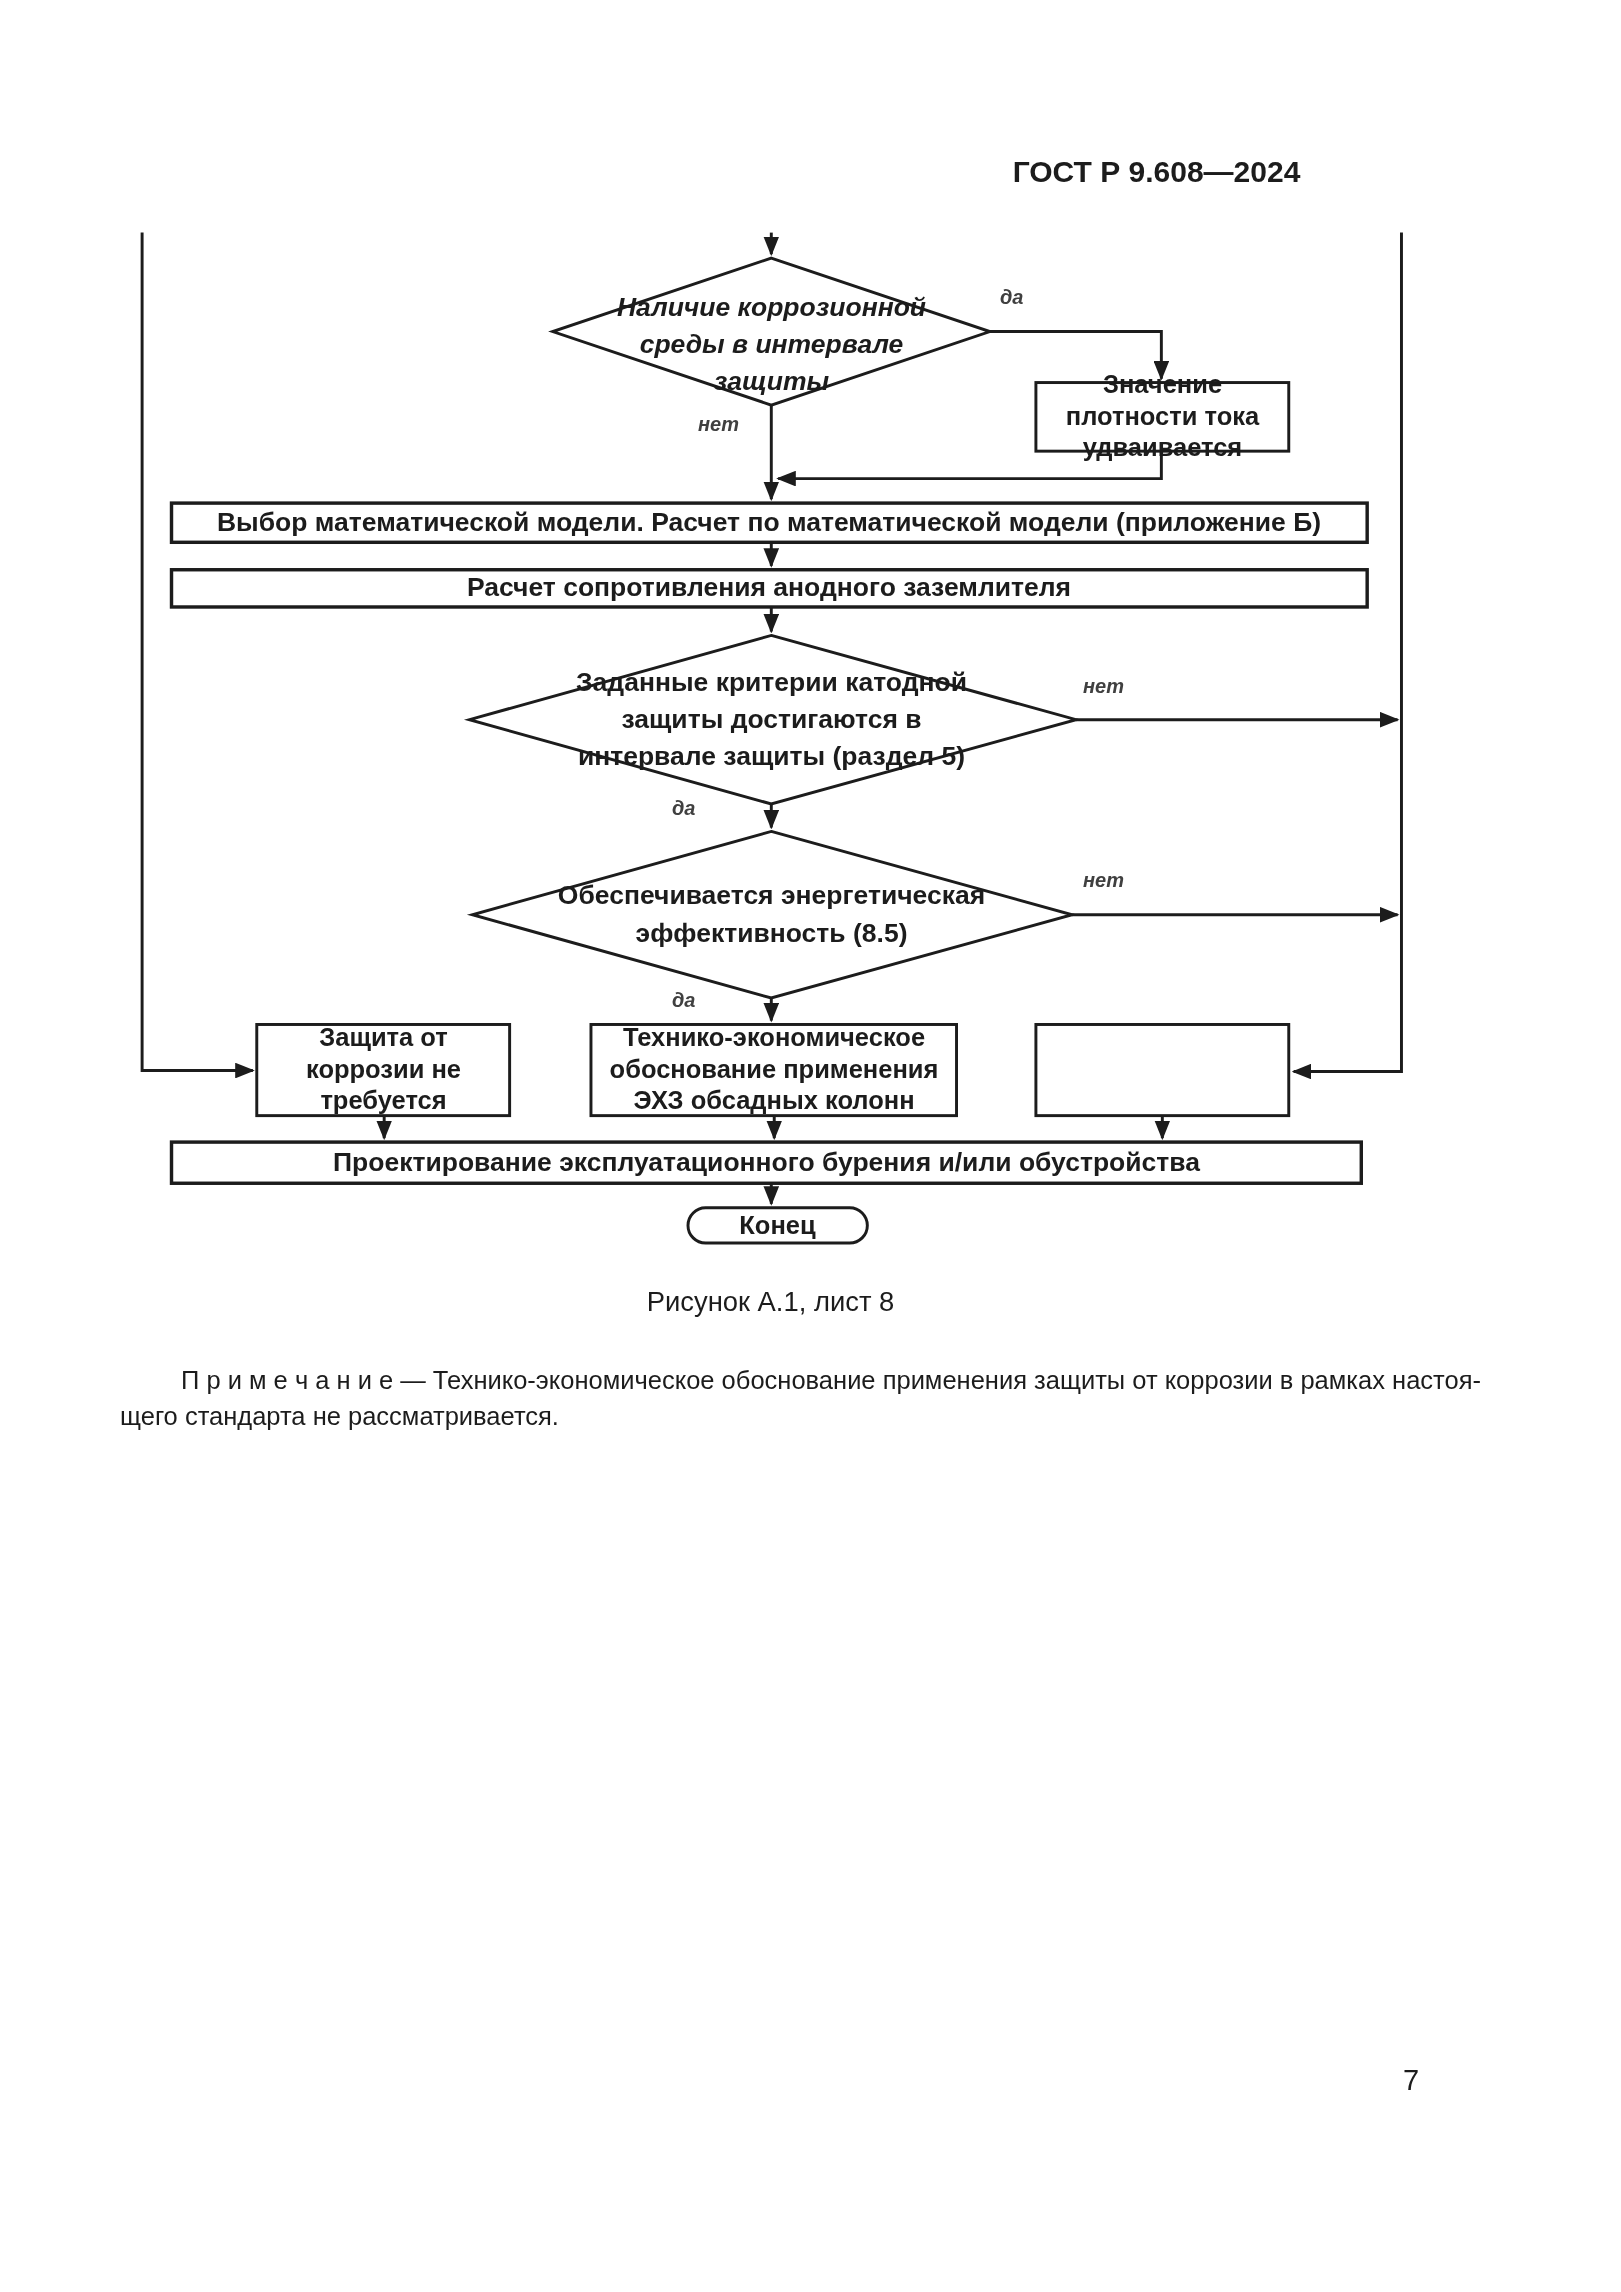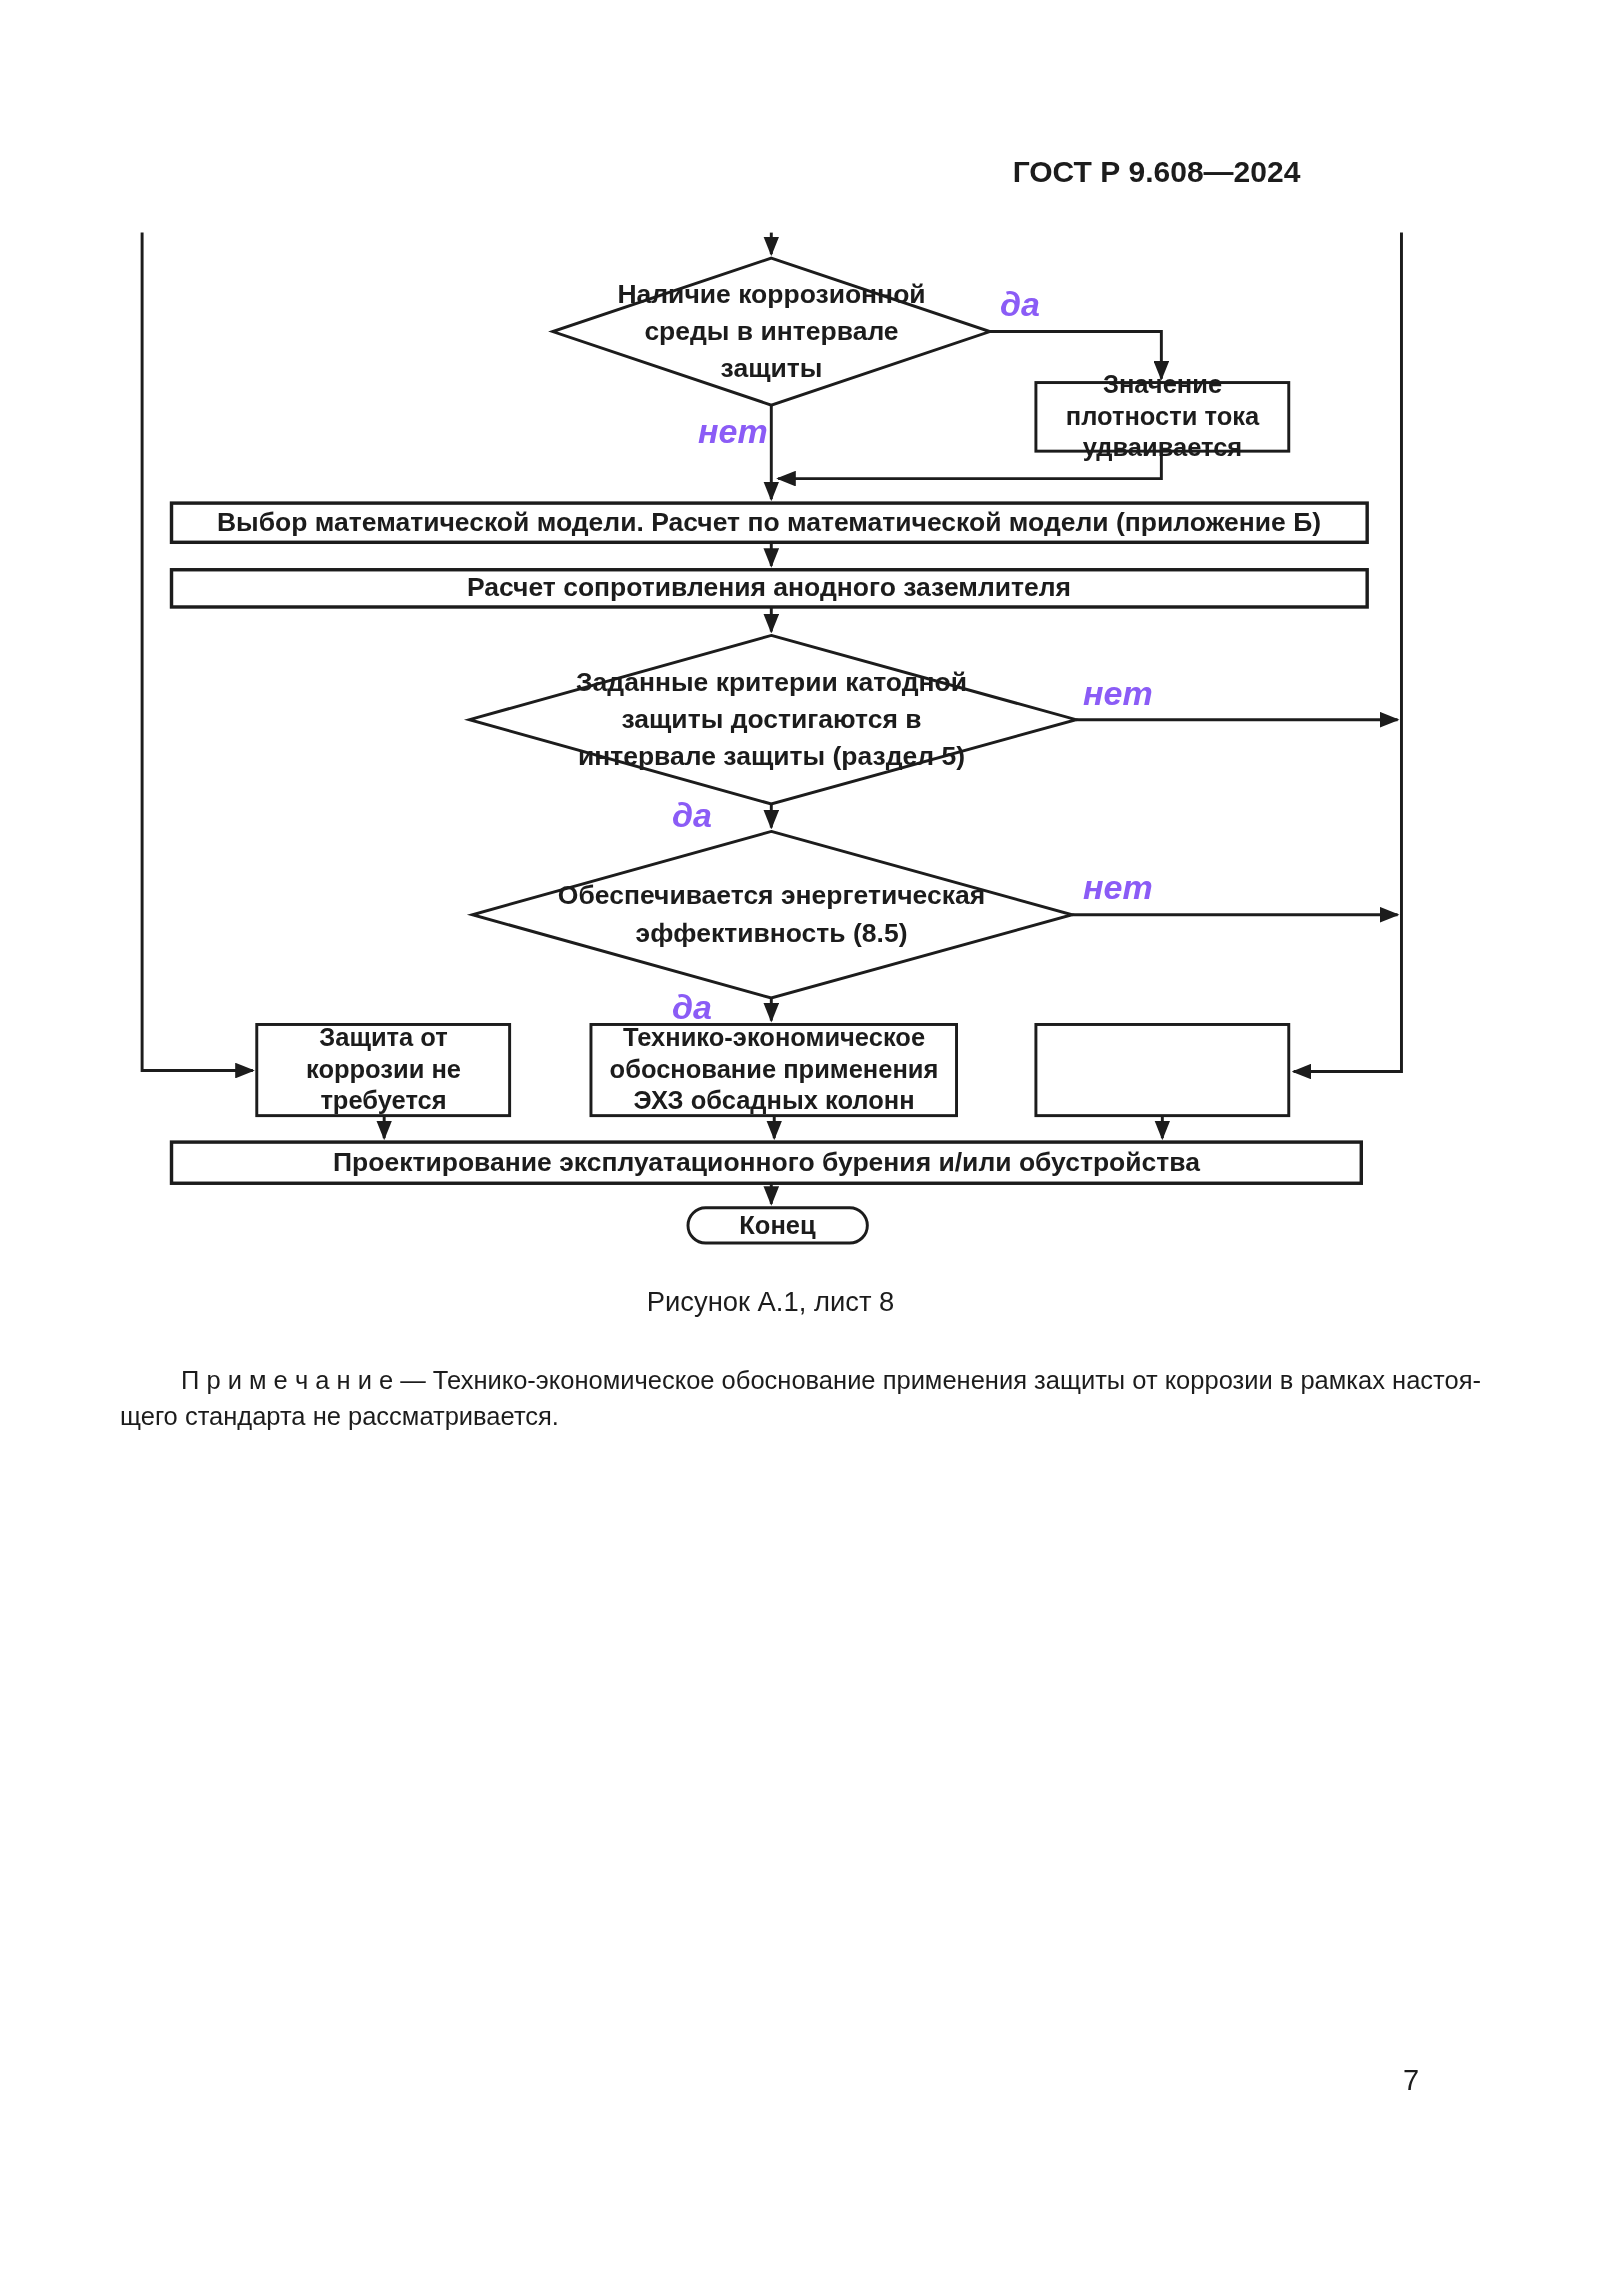--- a/index.html
+++ b/index.html
@@ -13,21 +13,21 @@
   .txt { position:absolute; color:#1c1c1c; }
   .node-label {
     position:absolute; display:flex; align-items:center; justify-content:center;
     text-align:center; font-weight:bold; color:#1c1c1c;
   }
   .diamond-label { line-height:1.40; font-size:26.5px; }
   .box-label     { line-height:1.25; font-size:25.5px; }
   .bar-label     { font-size:26.5px; white-space:nowrap; line-height:1.1; }
   .branch-label  {
     position:absolute; font-weight:bold; font-style:italic;
-    font-size:34px; color:#8b5cf6; line-height:1;
+    font-size:20px; color:#404040; line-height:1;
   }
   .header-text {
     position:absolute; left:882px; top:155px; width:549px;
     text-align:center; font-weight:bold; font-size:30px;
   }
   .caption {
     position:absolute; left:0; top:1286px; width:1541px;
     text-align:center; font-size:27.4px;
   }
   .note-line { position:absolute; font-size:25.5px; line-height:1.3; white-space:nowrap; }
@@ -79,21 +79,21 @@
     <path d="M392,1138 L392,1161" stroke="#1c1c1c" stroke-width="3" fill="none" marker-end="url(#arr)"></path>
     <path d="M790,1138 L790,1161" stroke="#1c1c1c" stroke-width="3" fill="none" marker-end="url(#arr)"></path>
     <path d="M1186,1138 L1186,1161" stroke="#1c1c1c" stroke-width="3" fill="none" marker-end="url(#arr)"></path>
 
     <rect x="175" y="1165" width="1214" height="42" fill="#ffffff" stroke="#1c1c1c" stroke-width="3.5"></rect>
     <path d="M787,1207 L787,1228" stroke="#1c1c1c" stroke-width="3" fill="none" marker-end="url(#arr)"></path>
 
     <rect x="702" y="1232" width="183" height="36" rx="18" ry="18" fill="#ffffff" stroke="#1c1c1c" stroke-width="3"></rect>
   </svg>
 
-  <div class="node-label diamond-label" style="left:605px; top:261px; width:333px; height:141px;">Наличие коррозионной среды в интервале защиты</div>
+  <div class="node-label diamond-label" style="left:605px; top:274px; width:333px; height:141px;font-style:italic;">Наличие коррозионной среды в интервале защиты</div>
 
   <div class="branch-label" style="left:1000px; top:287px;">да</div>
   <div class="branch-label" style="left:698px; top:414px;">нет</div>
 
   <div class="node-label box-label" style="left:1041px; top:385px; width:243px; height:63px;">Значение плотности тока удваивается</div>
 
   <div class="node-label bar-label" style="left:176px; top:503px; width:1186px; height:39px;">Выбор математической модели. Расчет по математической модели (приложение Б)</div>
 
   <div class="node-label bar-label" style="left:176px; top:569px; width:1186px; height:37px;">Расчет сопротивления анодного заземлителя</div>
 

